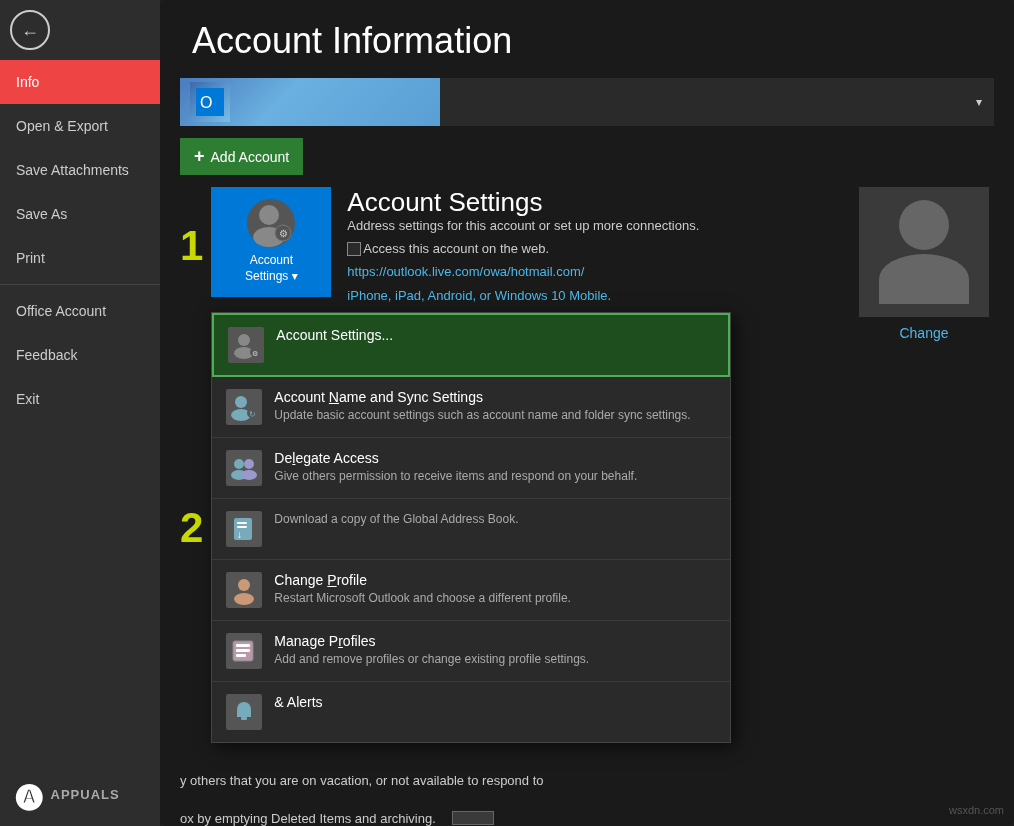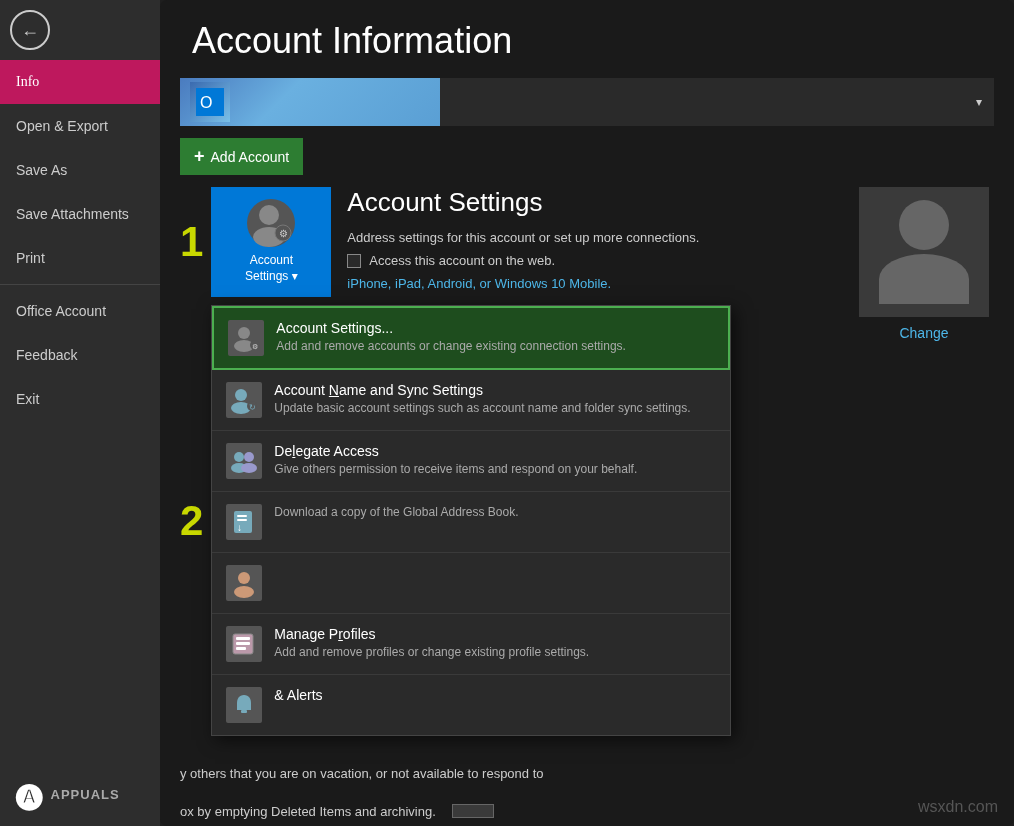--- a/index.html
+++ b/index.html
@@ -41,23 +41,22 @@
       font-size: 18px;
     }
     .sidebar-item {
       padding: 14px 16px;
       color: #ccc;
       cursor: pointer;
       font-size: 14px;
       font-weight: 400;
     }
     .sidebar-item.active {
-      background: #be185d;
+      background: #ef4444;
       color: #fff;
-      font-family: Liberation Serif, serif;
     }
     .sidebar-divider {
       border: none;
       border-top: 1px solid #444;
       margin: 4px 0;
     }
     .sidebar-logo {
       margin-top: auto;
       padding: 16px;
       display: flex;
@@ -205,31 +204,31 @@
     }
 
     
     .settings-info {
       padding: 0 0 0 16px;
     }
     .settings-title {
       color: #fff;
       font-size: 26px;
       font-weight: 300;
-      margin-bottom: 12px;
+      margin-bottom: 0;
     }
     .settings-desc {
       color: #ccc;
       font-size: 13px;
       margin-bottom: 8px;
     }
     .access-row {
       display: flex;
       align-items: center;
-      gap: 8px;
+      gap: 2px;
       margin-bottom: 6px;
     }
     .checkbox-sq {
       width: 14px;
       height: 14px;
       border: 1px solid #888;
       background: #2a2a2a;
       flex-shrink: 0;
     }
     .access-label {
@@ -362,44 +361,44 @@
       background: #3a3a3a;
       border: 1px solid #666;
       color: #ccc;
       padding: 6px 20px;
       font-size: 13px;
       cursor: pointer;
     }
     .watermark {
       position: absolute;
       bottom: 10px;
-      right: 16px;
+      right: 10px;
       color: #555;
-      font-size: 16px;
+      font-size: 11px;
     }
   </style>
 </head>
 <body>
 
 <div class="sidebar">
   <div class="sidebar-back">
     <div class="back-circle">←</div>
   </div>
 
   <div class="sidebar-item active">
     <span>Info</span>
   </div>
   <div class="sidebar-item">
     <span>Open &amp; Export</span>
   </div>
   <div class="sidebar-item">
+    <span>Save Attachments</span>
+  </div>
+  <div class="sidebar-item">
     <span>Save As</span>
-  </div>
-  <div class="sidebar-item">
-    <span>Save Attachments</span>
   </div>
   <div class="sidebar-item">
     <span>Print</span>
   </div>
   <hr class="sidebar-divider">
   <div class="sidebar-item">
     <span>Office Account</span>
   </div>
   <div class="sidebar-item">
     <span>Feedback</span>
@@ -457,20 +456,21 @@
           </div>
         </div>
 
         <div class="settings-info">
           <div class="settings-title">Account Settings</div>
           <div class="settings-desc">Address settings for this account or set up more connections.</div>
           <div class="access-row">
             <div class="checkbox-sq"></div>
             <span class="access-label">Access this account on the web.</span>
           </div>
+          <a class="settings-link">https://outlook.live.com/owa/hotmail.com/</a>
           <div style="margin-top:6px;">
             <a class="settings-link">
               <span>iPhone, iPad, Android, or Windows 10 Mobile.</span>
             </a>
           </div>
         </div>
       </div>
 
       <div class="step-row" style="position:relative;align-items:flex-start;">
         <span class="step-number">2</span>
@@ -481,21 +481,20 @@
             <div class="menu-item-icon">
               <svg width="30" height="30" viewBox="0 0 30 30">
                 <circle cx="13" cy="10" r="6" fill="#888"></circle>
                 <ellipse cx="13" cy="23" rx="10" ry="6" fill="#888"></ellipse>
                 <circle cx="24" cy="22" r="5" fill="#555"></circle>
                 <text x="21" y="26" font-size="7" fill="#ccc">⚙</text>
               </svg>
             </div>
             <div class="menu-item-text">
               <div class="menu-item-title">Account Settings...</div>
-              <div class="menu-item-desc">Add and remove accounts or change existing connection settings.</div>
             </div>
           </div>
 
           <div class="menu-item">
             <div class="menu-item-icon">
               <svg width="30" height="30" viewBox="0 0 30 30">
                 <circle cx="12" cy="10" r="6" fill="#7ab"></circle>
                 <ellipse cx="12" cy="23" rx="10" ry="6" fill="#7ab"></ellipse>
                 <circle cx="23" cy="21" r="5" fill="#555"></circle>
                 <text x="20" y="25" font-size="8" fill="#7ab">↻</text>
@@ -535,20 +534,24 @@
               <div class="menu-item-desc">Download a copy of the Global Address Book.</div>
             </div>
           </div>
 
           <div class="menu-item">
             <div class="menu-item-icon">
               <svg width="30" height="30" viewBox="0 0 30 30">
                 <circle cx="15" cy="10" r="6" fill="#c97"></circle>
                 <ellipse cx="15" cy="24" rx="10" ry="6" fill="#c97"></ellipse>
               </svg>
+            </div>
+            <div class="menu-item-text">
+              <div class="menu-item-title">Change <span style="text-decoration:underline">P</span>rofile</div>
+              <div class="menu-item-desc">Restart Microsoft Outlook and choose a different profile.</div>
             </div>
           </div>
 
           <div class="menu-item">
             <div class="menu-item-icon">
               <svg width="30" height="30" viewBox="0 0 30 30">
                 <rect x="4" y="5" width="20" height="20" rx="2" fill="#b9a" stroke="#888" stroke-width="1"></rect>
                 <rect x="7" y="8" width="14" height="3" rx="1" fill="#fff"></rect>
                 <rect x="7" y="13" width="14" height="3" rx="1" fill="#fff"></rect>
                 <rect x="7" y="18" width="10" height="3" rx="1" fill="#fff"></rect>

